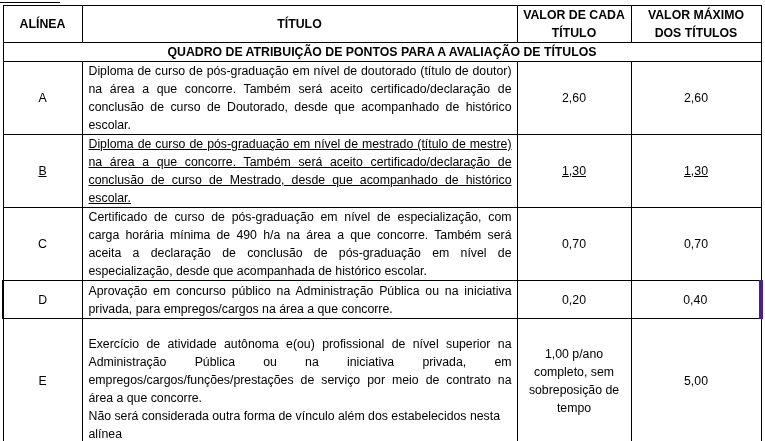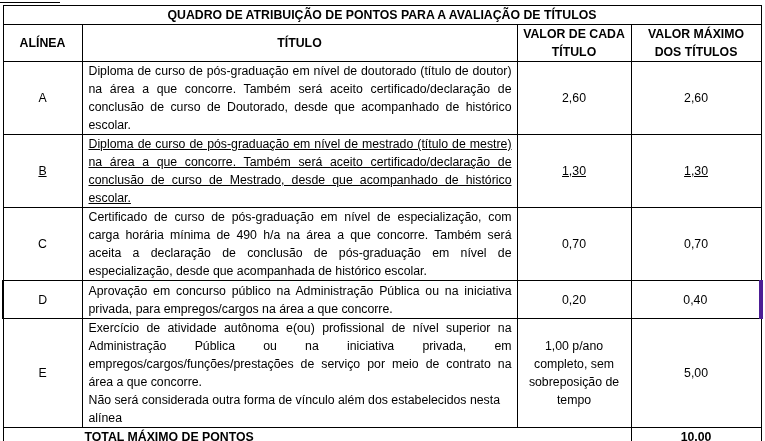--- a/index.html
+++ b/index.html
@@ -32,33 +32,33 @@
 
 <table class="grid">
   <colgroup>
     <col class="c1">
       <col class="c2">
       <col class="c3">
       <col class="c4">
   </colgroup>
   <tbody>
       <tr>
-    <td colspan="4" class="title-cell">QUADRO DE ATRIBUIÇÃO DE PONTOS PARA A AVALIAÇÃO DE TÍTULOS</td>
-  </tr>
-  <tr>
     <td class="hdr">ALÍNEA</td>
     <td class="hdr">TÍTULO</td>
     <td class="hdr">
       <div>VALOR DE CADA</div>
       <div>TÍTULO</div>
     </td>
     <td class="hdr">
       <div>VALOR MÁXIMO</div>
       <div>DOS TÍTULOS</div>
     </td>
+  </tr>
+  <tr>
+    <td colspan="4" class="title-cell">QUADRO DE ATRIBUIÇÃO DE PONTOS PARA A AVALIAÇÃO DE TÍTULOS</td>
   </tr>
 
   <tr class="row-a">
     <td class="center">A</td>
     <td class="desc">Diploma de curso de pós-graduação em nível de doutorado (título de doutor) na área a que concorre. Também será aceito certificado/declaração de conclusão de curso de Doutorado, desde que acompanhado de histórico escolar.</td>
     <td class="center">2,60</td>
     <td class="center">2,60</td>
   </tr>
 
   <tr class="row-b">
@@ -78,21 +78,21 @@
   <tr class="row-d">
     <td class="center first">D</td>
     <td class="desc">Aprovação em concurso público na Administração Pública ou na iniciativa privada, para empregos/cargos na área a que concorre.</td>
     <td class="center">0,20</td>
     <td class="center last">0,40</td>
   </tr>
 
   <tr class="row-e">
     <td class="center">E</td>
     <td class="desc">
-      <div style="text-align:justify;">Exercício de atividade autônoma e(ou) profissional de nível superior na Administração Pública ou na iniciativa privada, em empregos/cargos/funções/prestações de serviço por meio de contrato na área a que concorre.</div>
+      <div style="text-align:justify;margin-top:16px;">Exercício de atividade autônoma e(ou) profissional de nível superior na Administração Pública ou na iniciativa privada, em empregos/cargos/funções/prestações de serviço por meio de contrato na área a que concorre.</div>
       <div style="text-align:left;">Não será considerada outra forma de vínculo além dos estabelecidos nesta alínea</div>
     </td>
     <td class="center e-val" style="padding:0 4px;">
       <span>1,00 p/ano completo, sem sobreposição de tempo</span>
     </td>
     <td class="center">5,00</td>
   </tr>
 
   <tr class="row-total">
     <td colspan="3" class="total-label">TOTAL MÁXIMO DE PONTOS</td>

